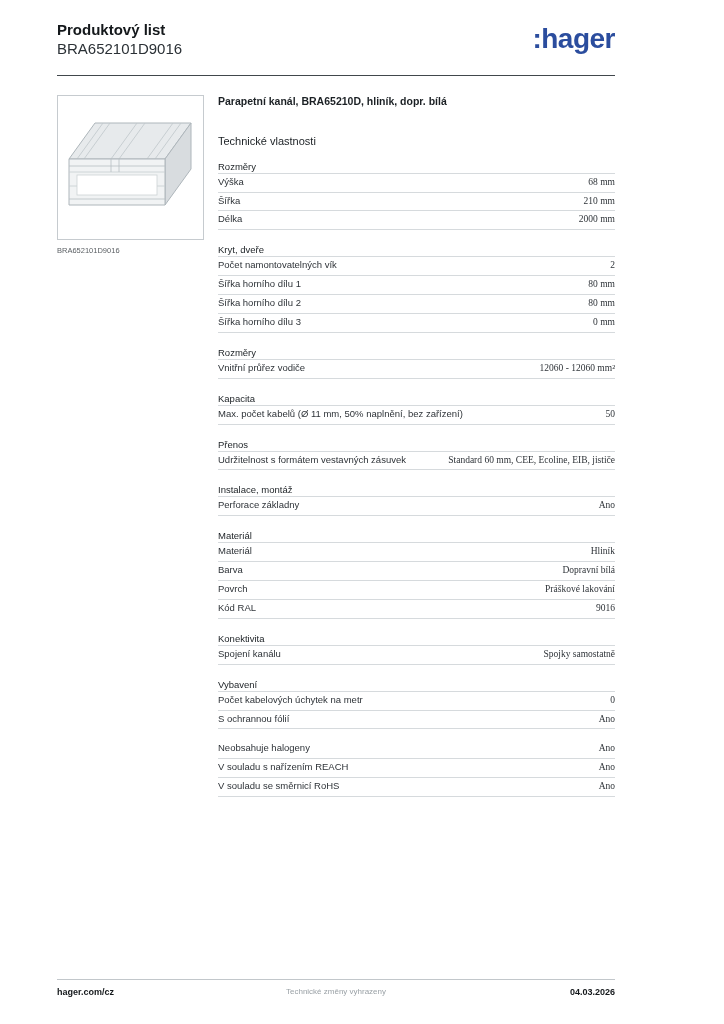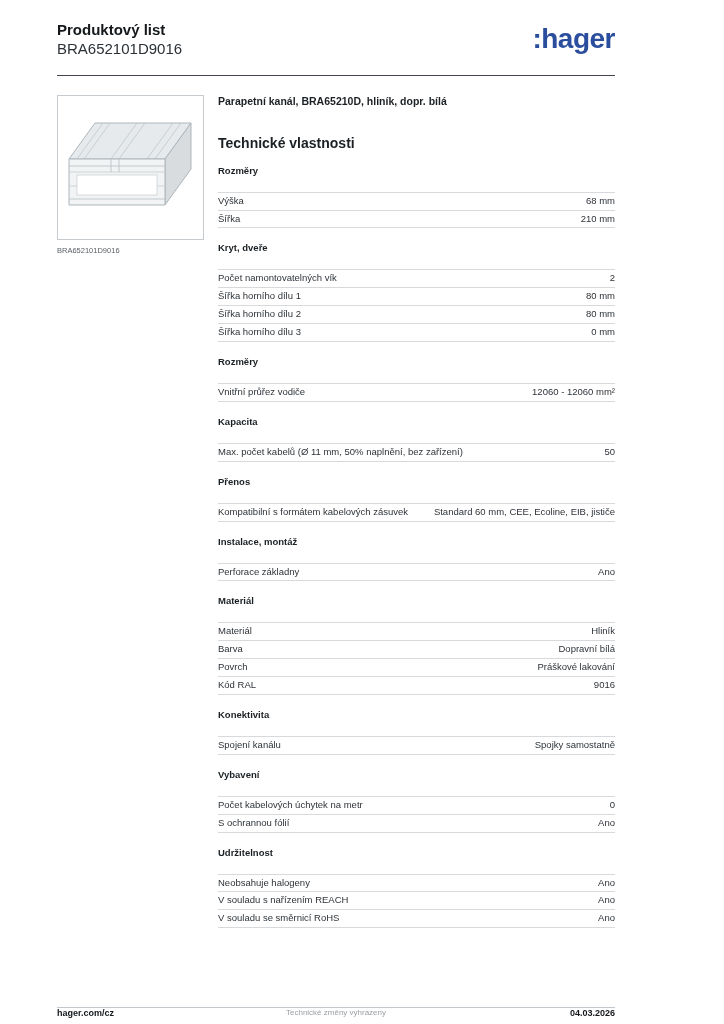--- a/index.html
+++ b/index.html
@@ -16,34 +16,34 @@
 
   
   .content { position:absolute; left:57px; right:57px; top:95px; display:flex; align-items:flex-start; }
   .left-col { width:147px; flex:none; }
   .image-box { width:147px; height:145px; border:1px solid #c6cbcf; background:#fff;
                display:flex; align-items:center; justify-content:center; }
   .image-caption { margin-top:6px; font-size:7.5px; color:#5a5f63; }
   .right-col { margin-left:14px; flex:1; min-width:0; }
 
   .prod-title { font-size:10.5px; font-weight:bold; color:#1b2024; line-height:1.3; }
-  .tech-title { font-size:14px; font-weight:bold; color:#1b2024; margin-top:26px; }
+  .tech-title { font-size:11px; font-weight:normal; color:#1b2024; margin-top:26px; }
 
   .section { margin-top:11px; }
-  .section-title { font-size:9.5px; font-weight:bold; color:#1b2024; padding:3px 0 16px 0;
+  .section-title { font-size:9.5px; font-weight:normal; color:#1b2024; padding:3px 0 1px 0;
                    border-bottom:1px solid #d6dadd; }
   .spec-row { display:flex; justify-content:space-between; align-items:baseline;
               font-size:9.5px; color:#2e3338; padding:2px 0 3px 0;
               border-bottom:1px solid #d6dadd; line-height:1.25;gap:12px; }
   .spec-label { text-align:left; padding-right:10px; white-space:nowrap; }
-  .spec-value { text-align:right; white-space:nowrap; }
+  .spec-value { text-align:right; white-space:nowrap;font-family:Liberation Serif, serif; }
 
   
-  .footer { position:absolute; left:57px; right:57px; bottom:6px;
-            border-top:1px solid #c2c7cb; }
+  .footer { position:absolute; left:57px; right:57px; bottom:27px;
+            border-top:1px solid #c2c7cb; padding-top:7px; }
   .footer-inner { position:relative; display:flex; justify-content:space-between; align-items:baseline; }
   .footer-left  { font-size:9px; font-weight:bold; color:#14181b; }
   .footer-center{ position:absolute; left:50%; transform:translateX(-50%);
                   font-size:8px; color:#9aa1a6; }
   .footer-right { font-size:9px; font-weight:bold; color:#14181b; }
 </style>
 </head>
 <body>
 
 <div class="page">
@@ -98,20 +98,24 @@
   <div class="spec-row">
     <span class="spec-label">Výška</span>
     <span class="spec-value">68 mm</span>
   </div>
 
   <div class="spec-row">
     <span class="spec-label">Šířka</span>
     <span class="spec-value">210 mm</span>
   </div>
 
+  <div class="spec-row">
+    <span class="spec-label">Délka</span>
+    <span class="spec-value">2000 mm</span>
+  </div>
 </div>
   </div>
 
   <div class="section">
     <div class="section-title">Kryt, dveře</div>
     <div>
   <div class="spec-row">
     <span class="spec-label">Počet namontovatelných vík</span>
     <span class="spec-value">2</span>
   </div>
@@ -151,21 +155,21 @@
     <span class="spec-label">Max. počet kabelů (Ø 11 mm, 50% naplnění, bez zařízení)</span>
     <span class="spec-value">50</span>
   </div>
 </div>
   </div>
 
   <div class="section">
     <div class="section-title">Přenos</div>
     <div>
   <div class="spec-row">
-    <span class="spec-label">Kompatibilní s formátem kabelových zásuvek</span>
+    <span class="spec-label">Udržitelnost s formátem vestavných zásuvek</span>
     <span class="spec-value">Standard 60 mm, CEE, Ecoline, EIB, jističe</span>
   </div>
 </div>
   </div>
 
   <div class="section">
     <div class="section-title">Instalace, montáž</div>
     <div>
   <div class="spec-row">
     <span class="spec-label">Perforace základny</span>
@@ -219,21 +223,20 @@
   </div>
 
   <div class="spec-row">
     <span class="spec-label">S ochrannou fólií</span>
     <span class="spec-value">Ano</span>
   </div>
 </div>
   </div>
 
   <div class="section">
-    <div class="section-title">Udržitelnost</div>
     <div>
   <div class="spec-row">
     <span class="spec-label">Neobsahuje halogeny</span>
     <span class="spec-value">Ano</span>
   </div>
 
   <div class="spec-row">
     <span class="spec-label">V souladu s nařízením REACH</span>
     <span class="spec-value">Ano</span>
   </div>

